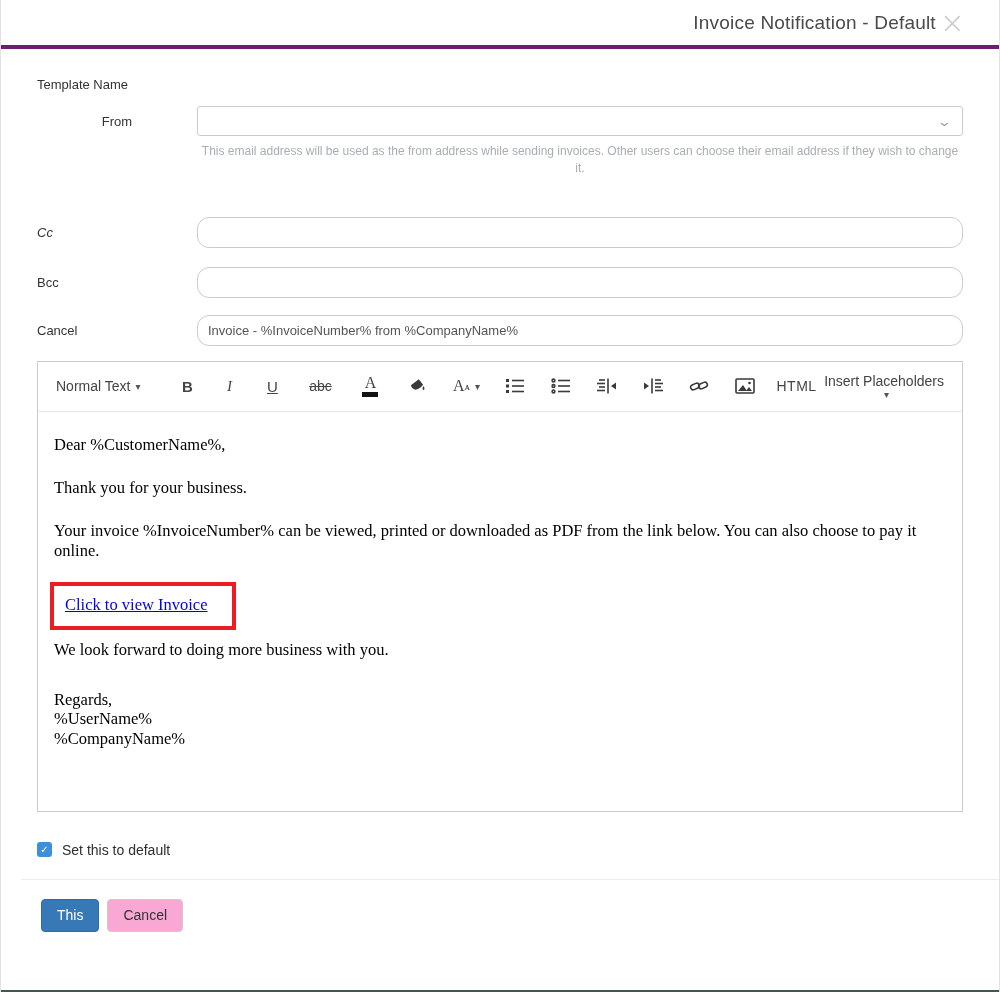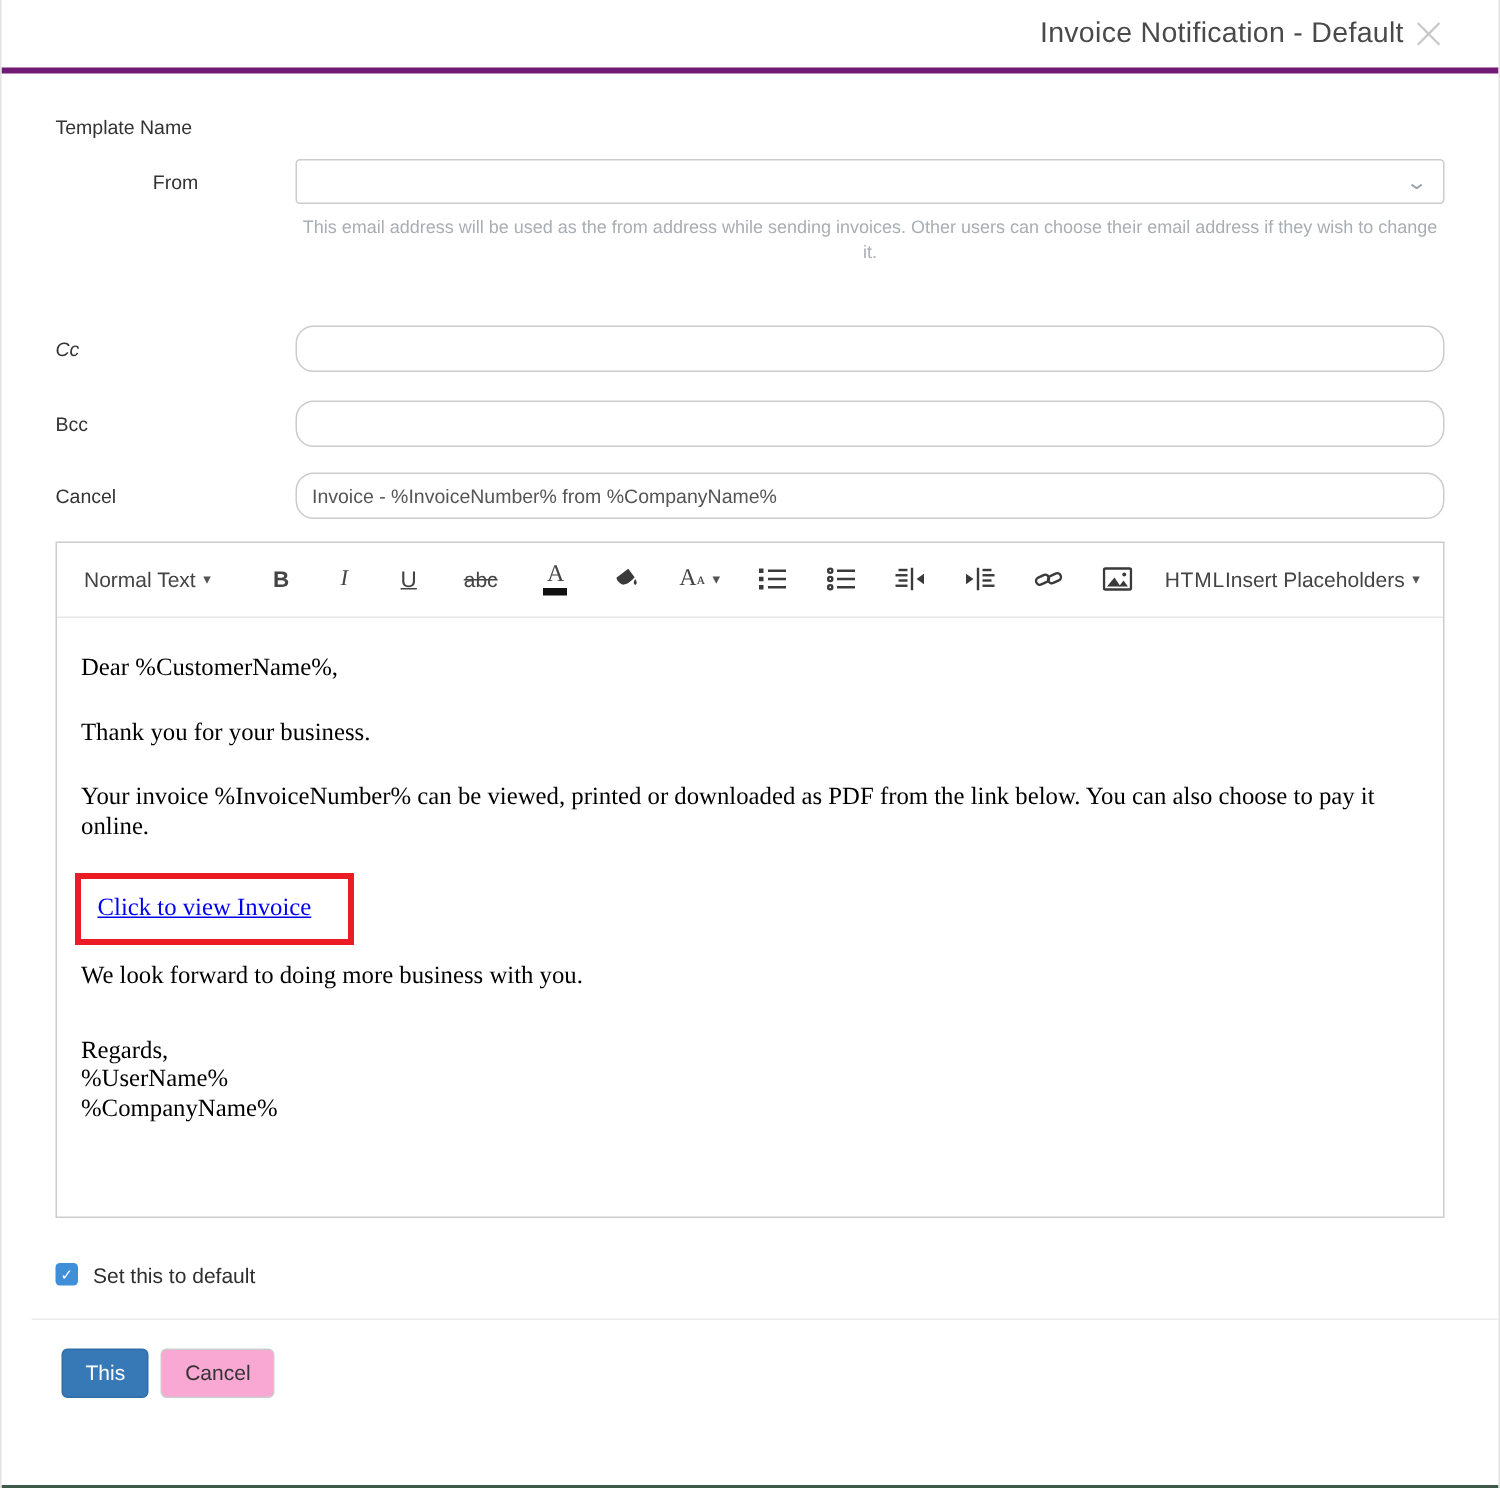--- a/index.html
+++ b/index.html
@@ -90,21 +90,21 @@
   .tb-u { text-decoration: underline; font-size: 15px; width: 44px; }
   .tb-abc { text-decoration: line-through; font-size: 14px; width: 52px; }
   .tb-fontcolor { width: 48px; flex-direction: column; }
   .tb-fontcolor .fc-a { font-size: 16px; line-height: 1; font-family: "Liberation Serif", serif;}
   .tb-fontcolor .fc-bar { width: 16px; height: 5px; background: #111; margin-top: 1px; }
   .tb-svg { width: 46px; }
   .tb-fontsize { width: 52px; font-family: "Liberation Serif", serif; font-size: 16px; }
   .tb-fontsize .small-a { font-size: 11px; }
   .tb-html { font-size: 14px; letter-spacing: .5px; margin-left: 8px; }
   .tb-spacer { flex: 1; }
-  .tb-insert { font-size: 14px; }
+  .tb-insert { font-size: 14px; flex-direction: column; }
   svg.icon { display: block; }
   svg.icon * { stroke: #3a3a3a; fill: none; stroke-width: 1.6; }
   svg.icon .fill { fill: #3a3a3a; stroke: none; }
 
   .ed-body {
     flex: 1; padding: 10px 16px;
     font-family: "Liberation Serif", "DejaVu Serif", serif;
     font-size: 16.5px; color: #000;
     overflow: hidden;
   }

